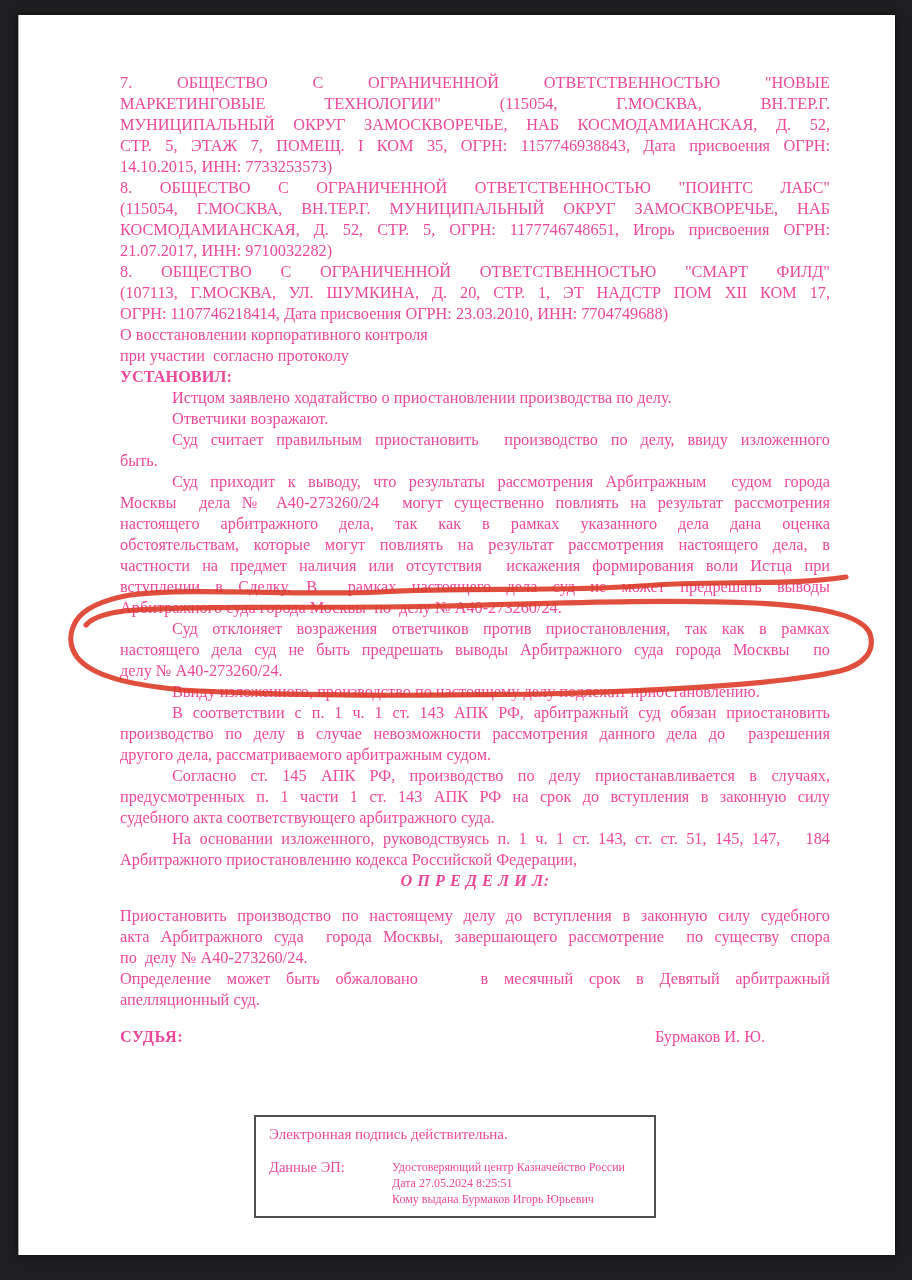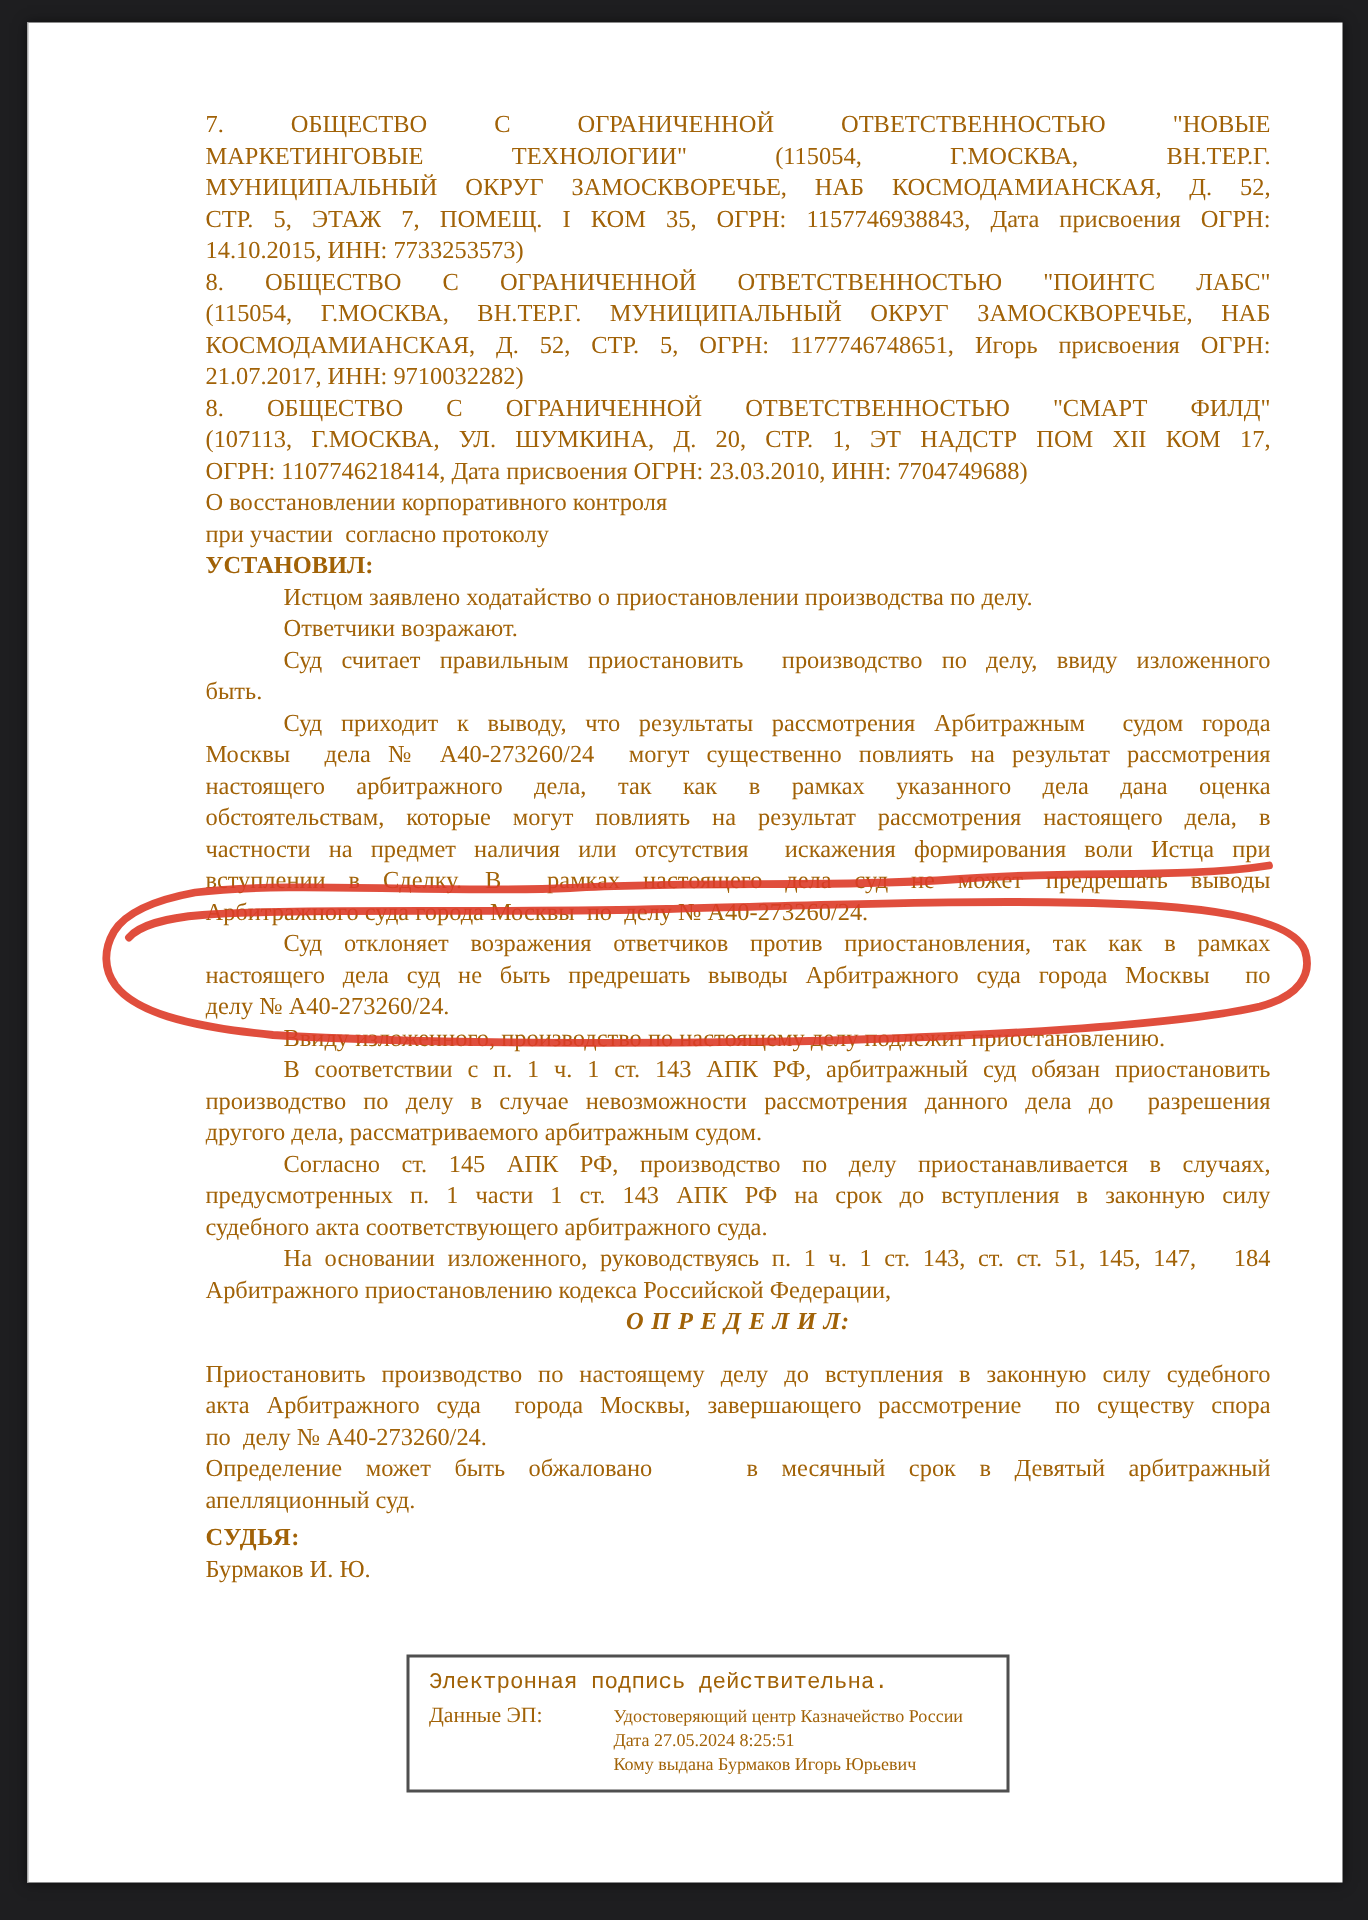--- a/index.html
+++ b/index.html
@@ -1,31 +1,31 @@
 <!DOCTYPE html>
 <html><head>
 <meta charset="utf-8">
 <style>
   html,body{margin:0;padding:0;background:#1c1c1e;}
   .stage{position:relative;width:912px;height:1280px;background:#1e1e20;overflow:hidden;
          font-family:"Liberation Serif","DejaVu Serif",serif;}
   .page{position:absolute;left:18px;top:15px;width:876px;height:1240px;background:#ffffff;
         border-left:1px solid #a9a9a9;box-shadow:0 0 8px rgba(0,0,0,.55);}
-  .doc{position:absolute;left:118px;top:57px;width:710px;color:#a16207;
+  .doc{position:absolute;left:101px;top:57px;width:710px;color:#ec4899;
        font-size:16.3px;line-height:21px;}
   .ln{height:21px;overflow:hidden;white-space:pre-wrap;text-align:justify;text-align-last:justify;}
   .ln.l{text-align:left;text-align-last:left;}
   .ln.c{text-align:center;text-align-last:center;letter-spacing:.5px;font-style:italic;}
   .ln.b{font-weight:bold;}
   .ln.i{text-indent:52px;}
   .judge{display:flex;justify-content:space-between;height:21px;padding-right:65px;}
   .judge .jl{font-weight:bold;letter-spacing:.5px;}
   .sigbox{margin-top:68px;margin-left:134px;width:402px;box-sizing:border-box;
           border:2px solid #4f4f4f;padding:8px 12px 9px 13px;background:#fff;}
-  .sig1{font-size:15px;line-height:18px;margin-bottom:5px;font-family:Liberation Mono, monospace;}
+  .sig1{font-size:15px;line-height:18px;margin-bottom:16px;}
   .sigrow{display:flex;gap:39px;}
   .siglab{flex:0 0 84px;font-size:14.5px;line-height:17px;}
   .sigdet{font-size:12px;line-height:16px;}
   .annot{position:absolute;left:0;top:0;pointer-events:none;z-index:5;}
 </style>
 </head>
 <body>
 
 <div class="stage">
   <div class="page">
@@ -67,21 +67,21 @@
         <div class="ln ">предусмотренных п. 1 части 1 ст. 143 АПК РФ на срок до вступления в законную силу</div>
         <div class="ln l">судебного акта соответствующего арбитражного суда.</div>
         <div class="ln  i">На основании изложенного, руководствуясь п. 1 ч. 1 ст. 143, ст. ст. 51, 145, 147,   184</div>
         <div class="ln l">Арбитражного приостановлению кодекса Российской Федерации,</div>
         <div class="ln c b">О П Р Е Д Е Л И Л:</div>
         <div class="ln " style="margin-top: 14px;">Приостановить производство по настоящему делу до вступления в законную силу судебного</div>
         <div class="ln ">акта Арбитражного суда  города Москвы, завершающего рассмотрение  по существу спора</div>
         <div class="ln l">по  делу № А40-273260/24.</div>
         <div class="ln " style="">Определение может быть обжаловано    в месячный срок в Девятый арбитражный</div>
         <div class="ln l">апелляционный суд.</div>
-        <div class="judge" style="margin-top: 4px; flex-direction: column;">
+        <div class="judge" style="margin-top: 16px;">
           <span class="jl">СУДЬЯ:</span>
           <span>Бурмаков И. Ю.</span>
         </div>
         <div class="sigbox">
           <div class="sig1">Электронная подпись действительна.</div>
           <div class="sigrow">
             <div class="siglab">Данные ЭП:</div>
             <div class="sigdet">
               <div>Удостоверяющий центр Казначейство России</div>
               <div>Дата 27.05.2024 8:25:51</div>

